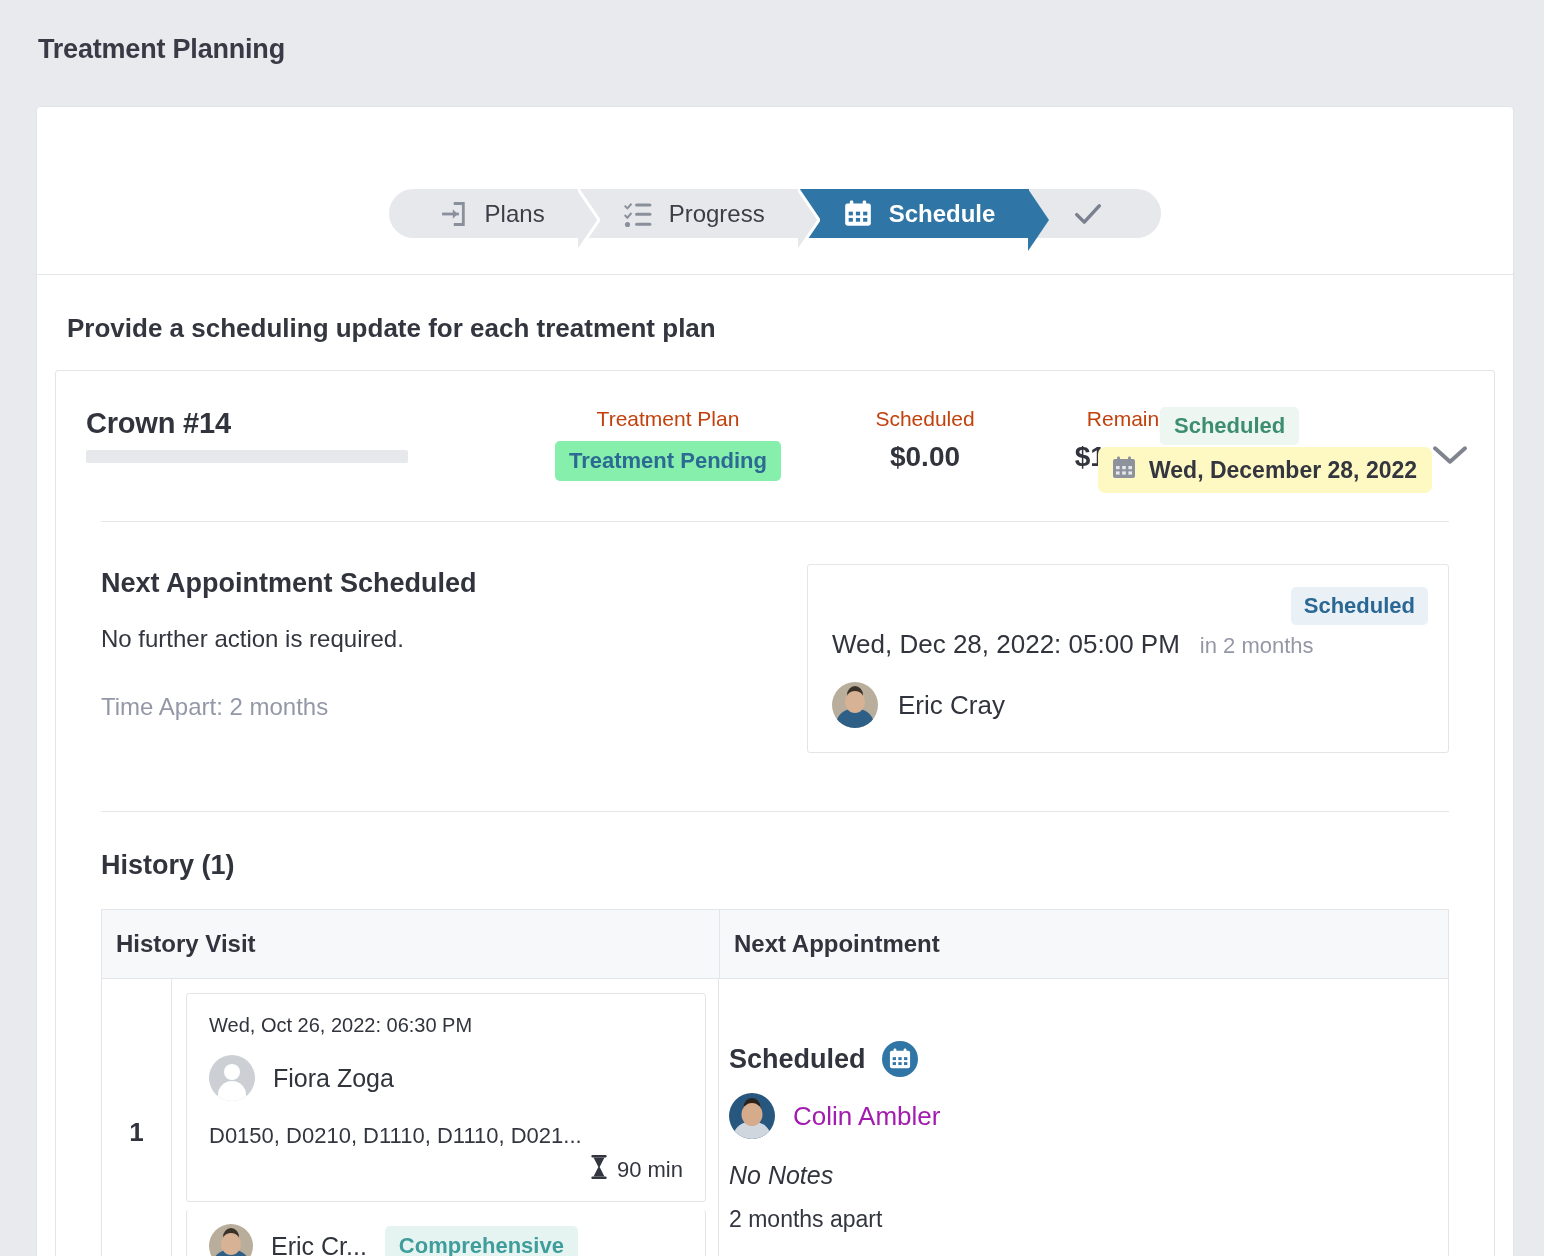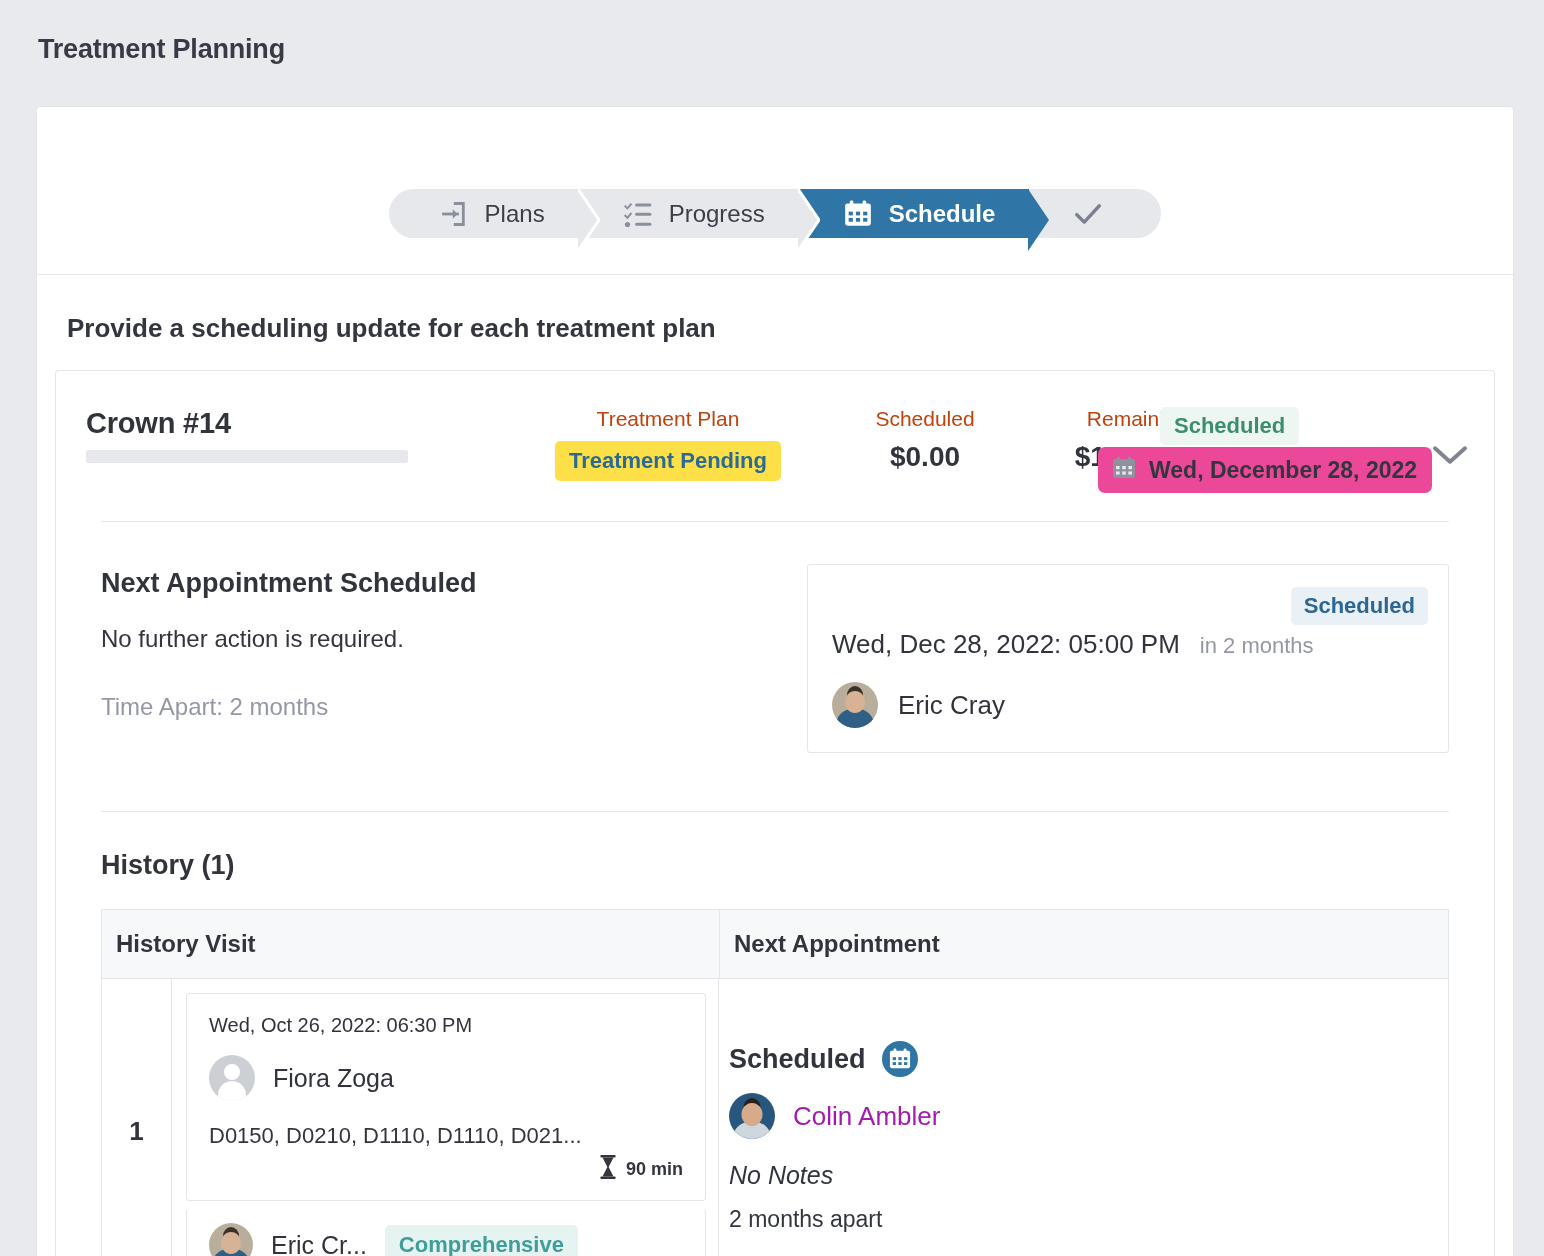--- a/index.html
+++ b/index.html
@@ -141,21 +141,21 @@
     margin-bottom: 10px;
     white-space: nowrap;
   }
   .stat-value {
     font-size: 28px;
     font-weight: bold;
     color: #31343c;
     white-space: nowrap;
   }
   .badge-pending {
-    background: #fde047;
+    background: #86efac;
     color: #2c6a94;
     font-size: 22px;
     font-weight: bold;
     padding: 7px 14px;
     border-radius: 5px;
     white-space: nowrap;
   }
 
   .col-treatment-plan { margin-left: 72px; width: 240px; }
   .col-scheduled { margin-left: 62px; width: 150px; }
@@ -178,21 +178,21 @@
     border-radius: 5px;
     white-space: nowrap;
   }
   .date-chip {
     position: absolute;
     left: 1042px;
     top: 76px;
     display: flex;
     align-items: center;
     gap: 13px;
-    background: #ec4899;
+    background: #fef9c3;
     border-radius: 7px;
     padding: 9px 15px 9px 14px;
     white-space: nowrap;
   }
   .date-chip-text {
     font-size: 23px;
     font-weight: bold;
     color: #33363f;
   }
   .chevron {
@@ -420,27 +420,26 @@
     font-size: 25px;
     color: #31343c;
   }
   .visit-codes {
     font-size: 22px;
     color: #33363f;
     margin-bottom: 6px;
   }
   .visit-duration {
     text-align: center;
-    font-size: 18px;
+    font-size: 22px;
     color: #33363f;
     display: flex;
     align-items: center;
     justify-content: flex-end;
     gap: 8px;
-    font-weight: bold;
   }
   .visit-box-next {
     border: 1px solid #e3e5e9;
     border-radius: 3px;
     border-top: none;
     margin-top: 8px;
     padding: 14px 22px 16px 22px;
     display: flex;
     align-items: center;
     gap: 18px;

